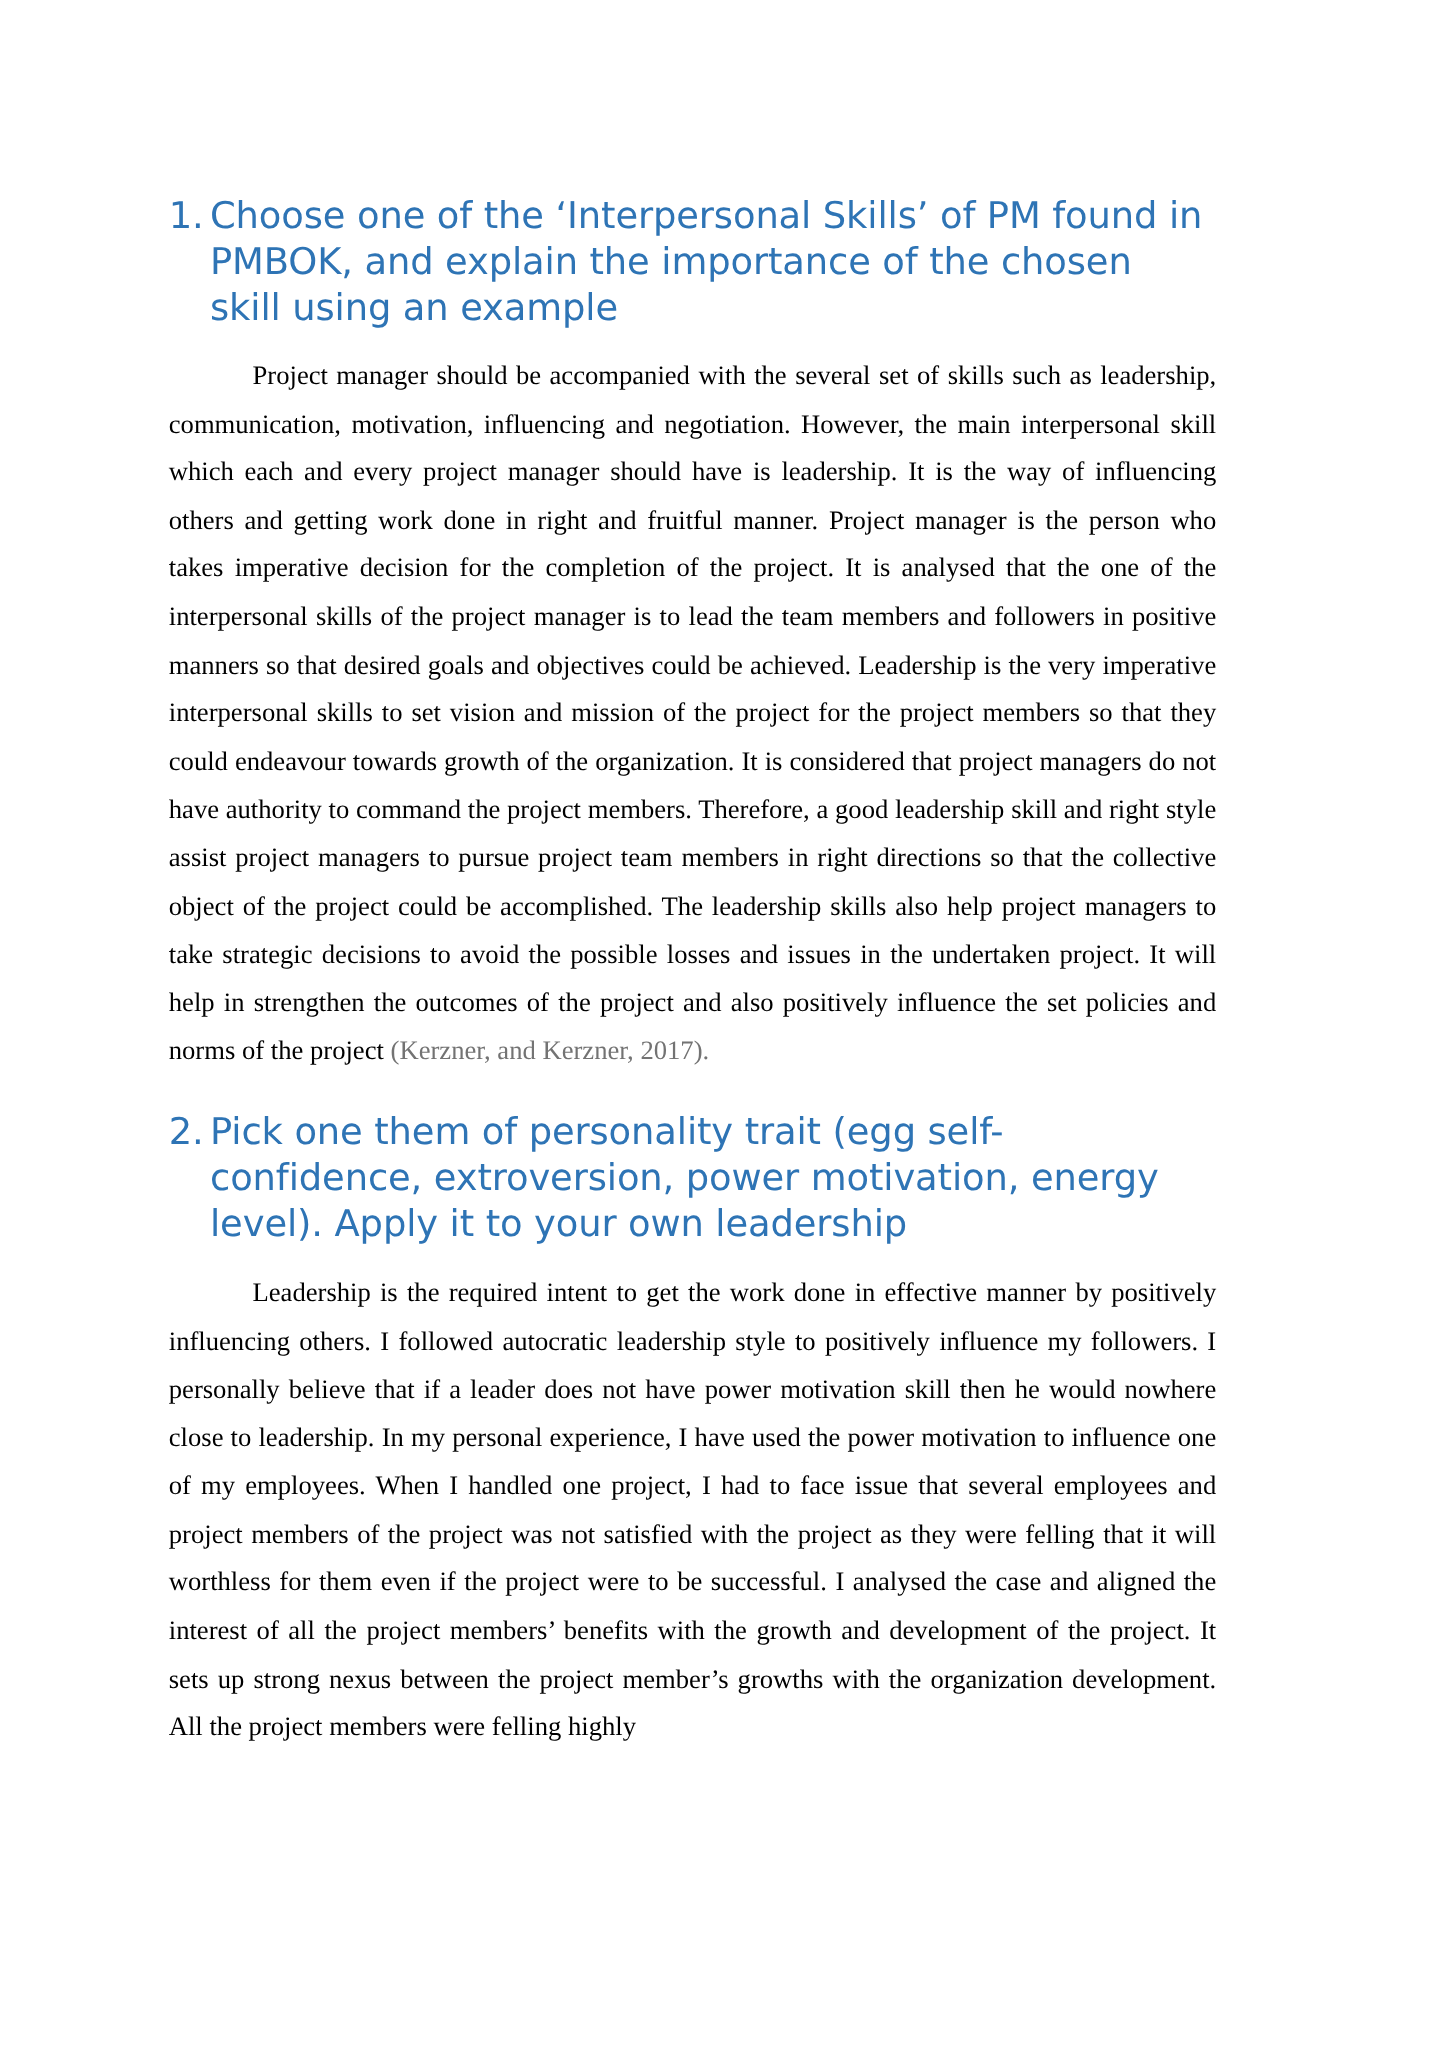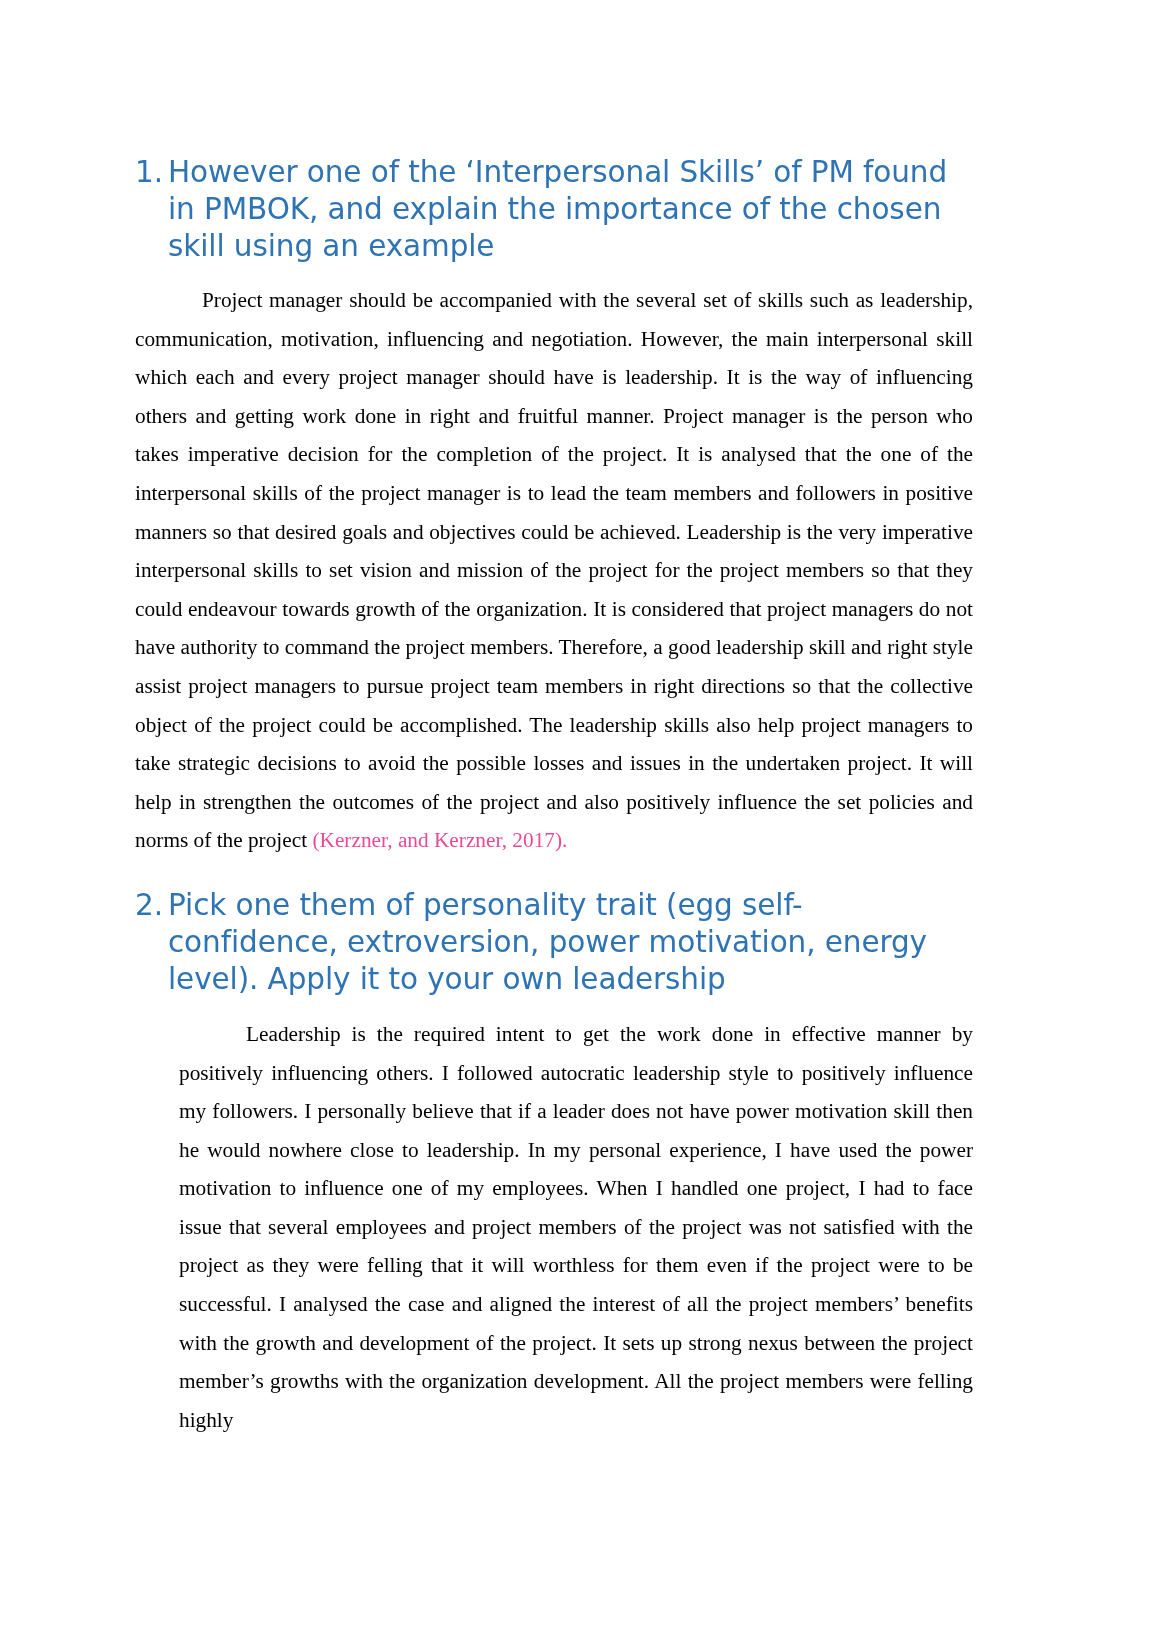--- a/index.html
+++ b/index.html
@@ -50,36 +50,36 @@
       margin: 0;
       font-family: "Liberation Serif", serif;
       font-size: 21.3px;
       line-height: 38.6px;
       color: #000000;
       text-align: justify;
       text-indent: 67px;
       hyphens: none;
     }
     .para .citation {
-      color: #ec4899;
+      color: #737373;
     }
     #heading-1 { margin-top: 0; }
     #para-1 { margin-top: 16px; }
     #heading-2 { margin-top: 27px; }
-    #para-2 { margin-top: 17px; margin-left: 44px; }
+    #para-2 { margin-top: 17px; }
   </style>
 </head>
 <body>
 
 <div class="page">
   <div class="content">
 
     <h1 class="heading" id="heading-1">
       <span class="num">1.</span>
-      <span class="htext">However one of the ‘Interpersonal Skills’ of PM found in PMBOK, and explain the importance of the chosen skill using an example</span>
+      <span class="htext">Choose one of the ‘Interpersonal Skills’ of PM found in PMBOK, and explain the importance of the chosen skill using an example</span>
     </h1>
 
     <p class="para" id="para-1"><span>Project manager should be accompanied with the several set of skills such as leadership, communication, motivation, influencing and negotiation. However, the main interpersonal skill which each and every project manager should have is leadership. It is the way of influencing others and getting work done in right and fruitful manner. Project manager is the person who takes imperative decision for the completion of the project. It is analysed that the one of the interpersonal skills of the project manager is to lead the team members and followers in positive manners so that desired goals and objectives could be achieved. Leadership is the very imperative interpersonal skills to set vision and mission of the project for the project members so that they could endeavour towards growth of the organization. It is considered that project managers do not have authority to command the project members. Therefore, a good leadership skill and right style assist project managers to pursue project team members in right directions so that the collective object of the project could be accomplished. The leadership skills also help project managers to take strategic decisions to avoid the possible losses and issues in the undertaken project. It will help in strengthen the outcomes of the project and also positively influence the set policies and norms of the project </span><span class="citation">(Kerzner, and Kerzner, 2017).</span></p>
 
     <h1 class="heading" id="heading-2">
       <span class="num">2.</span>
       <span class="htext">Pick one them of personality trait (egg self-confidence, extroversion, power motivation, energy level).  Apply it to your own leadership</span>
     </h1>
 
     <p class="para" id="para-2"><span>Leadership is the required intent to get the work done in effective manner by positively influencing others. I followed autocratic leadership style to positively influence my followers. I personally believe that if a leader does not have power motivation skill then he would nowhere close to leadership. In my personal experience, I have used the power motivation to influence one of my employees. When I handled one project, I had to face issue that several employees and project members of the project was not satisfied with the project as they were  felling that it will worthless for them even if the project were to be successful. I analysed the case and aligned the interest of all the project members’ benefits with the growth and development of the project. It sets up strong nexus between the project member’s growths with the organization development. All the project members were felling highly</span></p>

